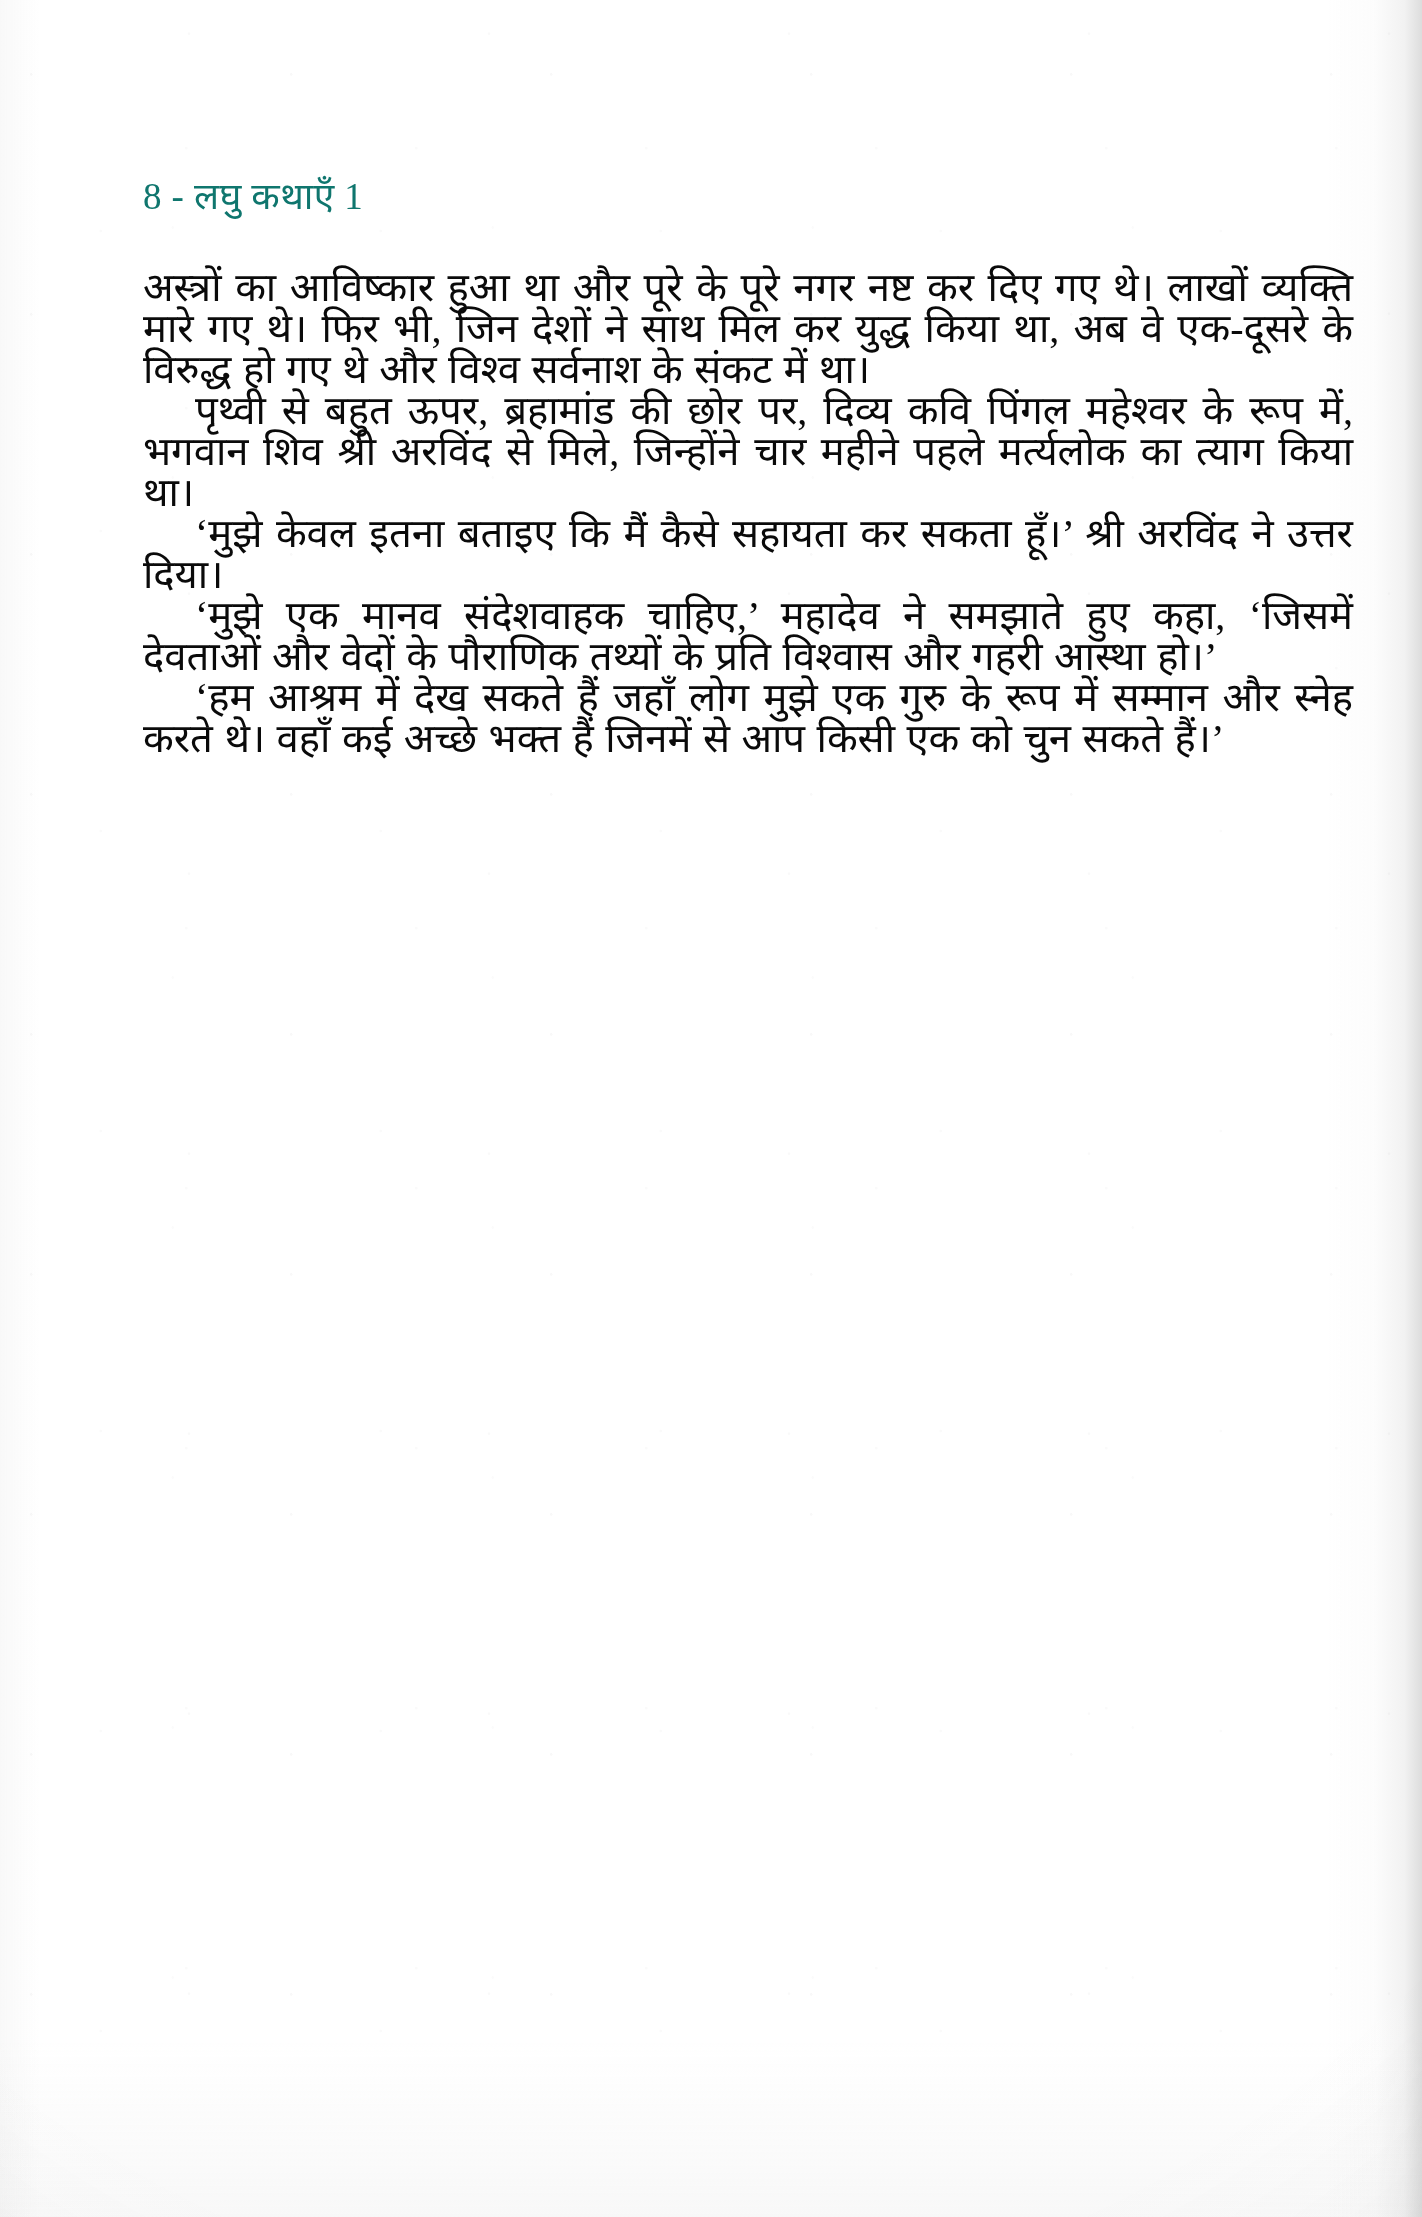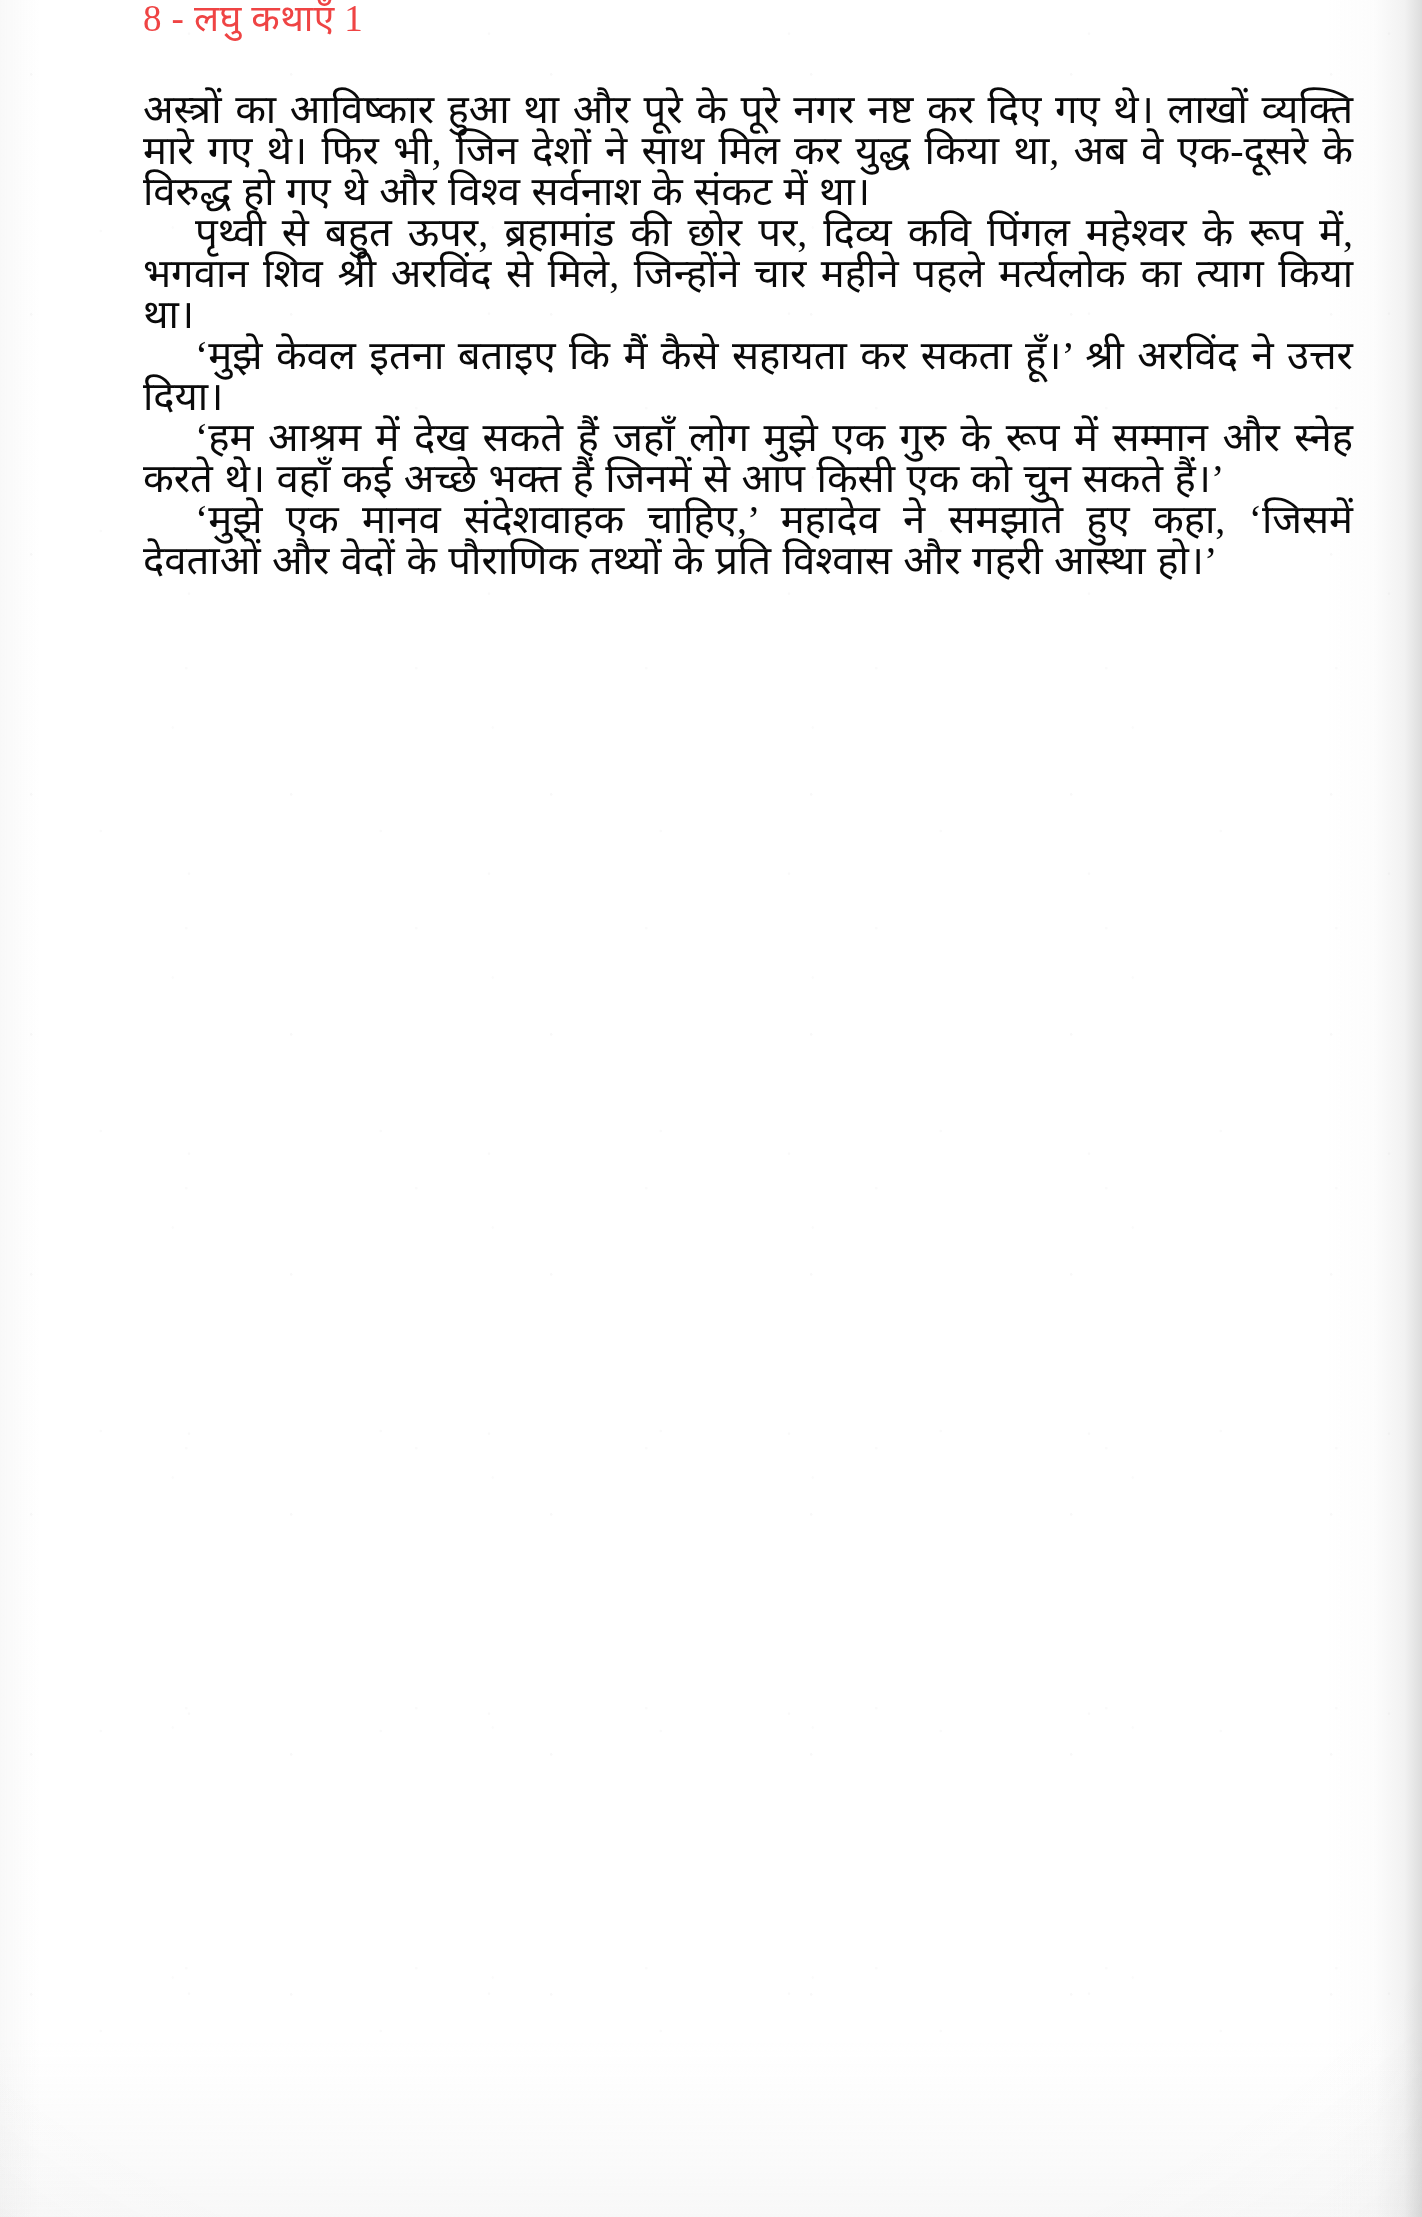--- a/index.html
+++ b/index.html
@@ -50,25 +50,26 @@
 
   .content {
     position: absolute;
     left: 143px;
     top: 0;
     width: 1210px;
     z-index: 4;
   }
 
   .running-head {
+    margin-top: 178px;
     font-size: 37px;
     line-height: 1.0;
     letter-spacing: 0.4px;
     white-space: pre;
-    color: #ef4444;
+    color: #0f766e;
     text-rendering: optimizeLegibility;
   }
 
   .body-block {
     margin-top: 52px;
   }
 
   p.para {
     margin: 0 0 0 0;
     font-size: 40px;
@@ -101,23 +102,23 @@
     <div class="body-block">
 
       <p class="para first-para">अस्त्रों का आविष्कार हुआ था और पूरे के पूरे नगर नष्ट कर दिए गए थे। लाखों व्यक्ति मारे गए थे। फिर भी, जिन देशों ने साथ मिल कर युद्ध किया था, अब वे एक-दूसरे के विरुद्ध हो गए थे और विश्व सर्वनाश के संकट में था।</p>
 
       <p class="para">पृथ्वी से बहुत ऊपर, ब्रहामांड की छोर पर, दिव्य कवि पिंगल महेश्वर के रूप में, भगवान शिव श्री अरविंद से मिले, जिन्होंने चार महीने पहले मर्त्यलोक का त्याग किया था।</p>
 
 
 
       <p class="para">‘मुझे केवल इतना बताइए कि मैं कैसे सहायता कर सकता हूँ।’ श्री अरविंद ने उत्तर दिया।</p>
 
+      <p class="para">‘मुझे एक मानव संदेशवाहक चाहिए,’ महादेव ने समझाते हुए कहा, ‘जिसमें देवताओं और वेदों के पौराणिक तथ्यों के प्रति विश्वास और गहरी आस्था हो।’</p>
+
       <p class="para">‘हम आश्रम में देख सकते हैं जहाँ लोग मुझे एक गुरु के रूप में सम्मान और स्नेह करते थे। वहाँ कई अच्छे भक्त हैं जिनमें से आप किसी एक को चुन सकते हैं।’</p>
-
-      <p class="para">‘मुझे एक मानव संदेशवाहक चाहिए,’ महादेव ने समझाते हुए कहा, ‘जिसमें देवताओं और वेदों के पौराणिक तथ्यों के प्रति विश्वास और गहरी आस्था हो।’</p>
 
 
 
 
     </div>
   </div>
 
   <div class="paper-grain"></div>
   <div class="scan-tone"></div>
 

